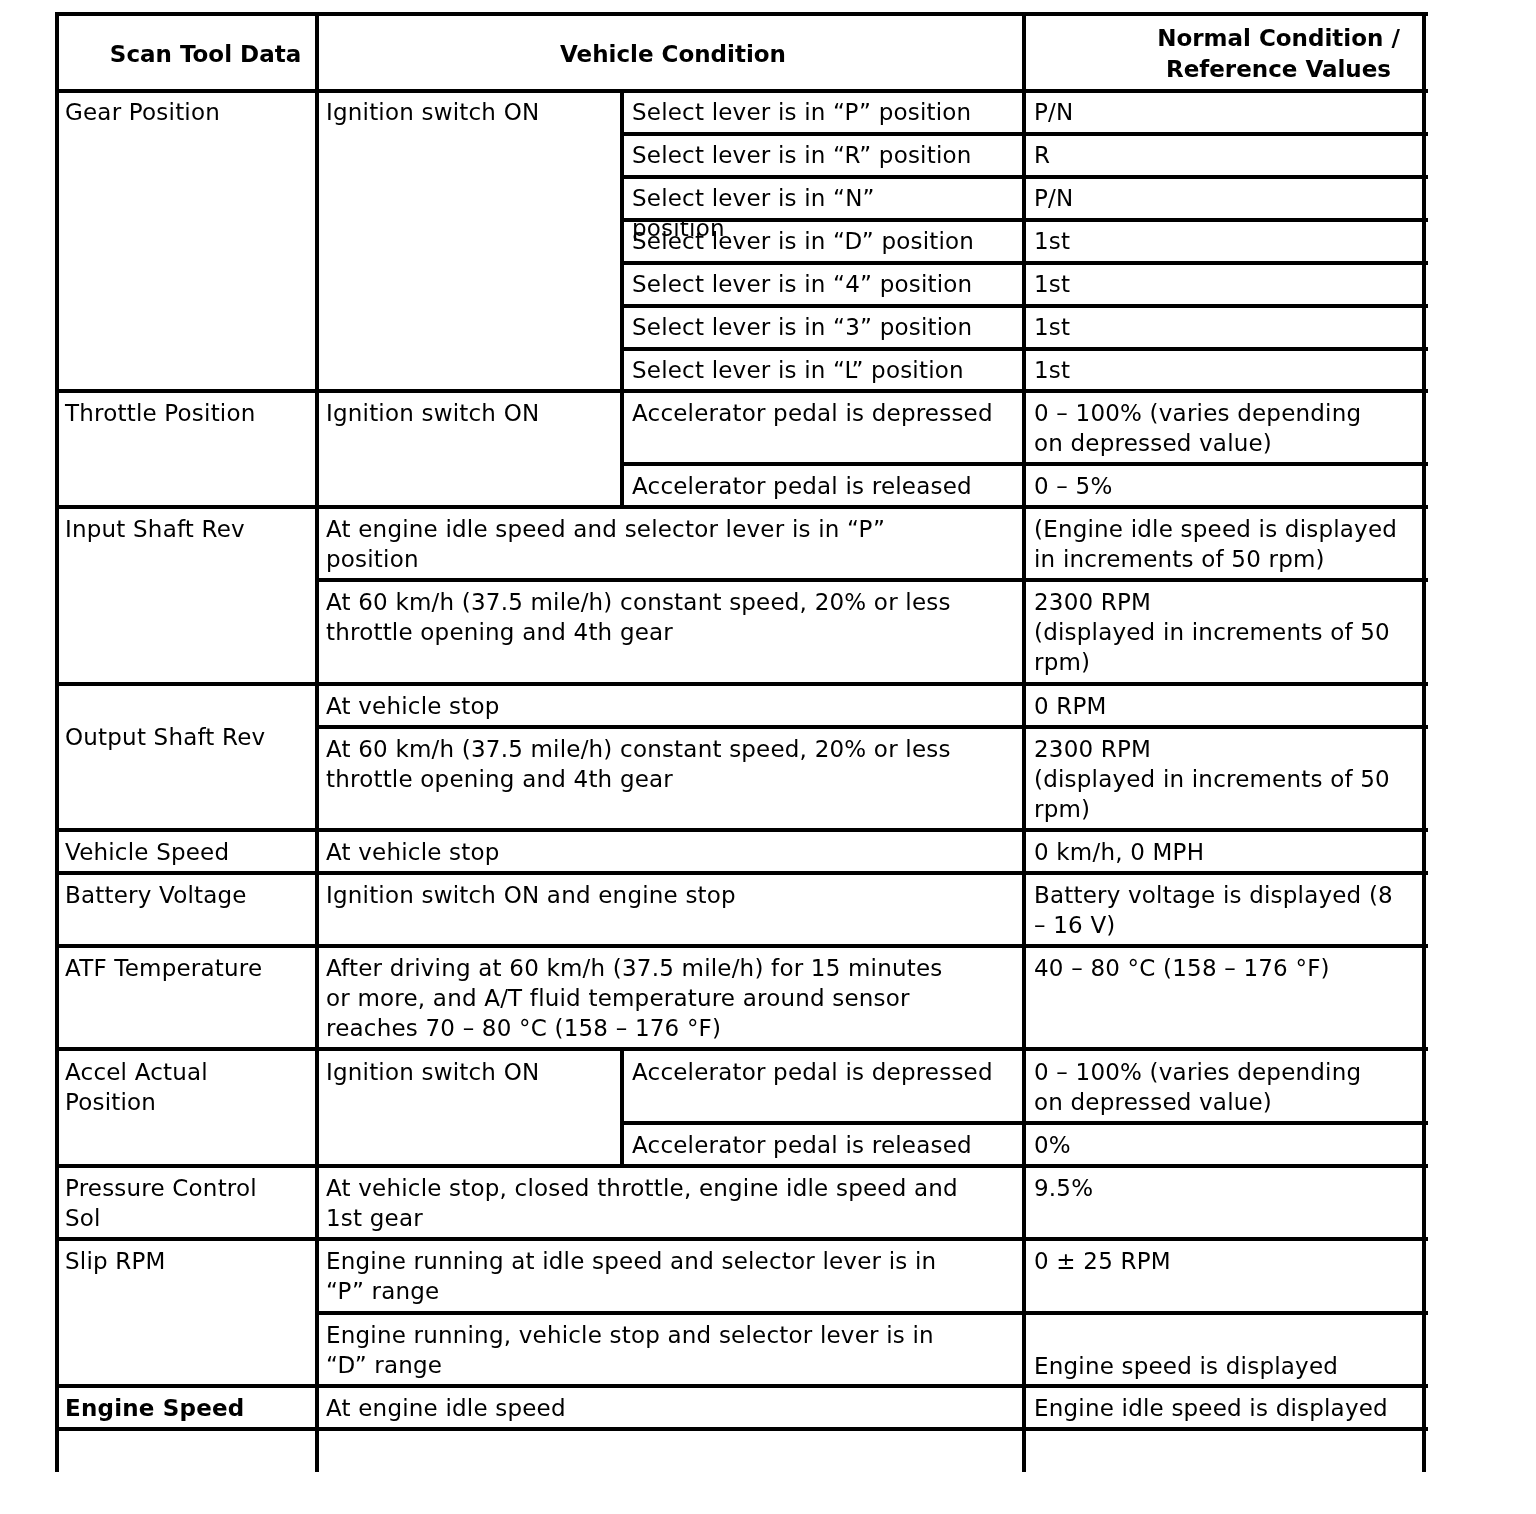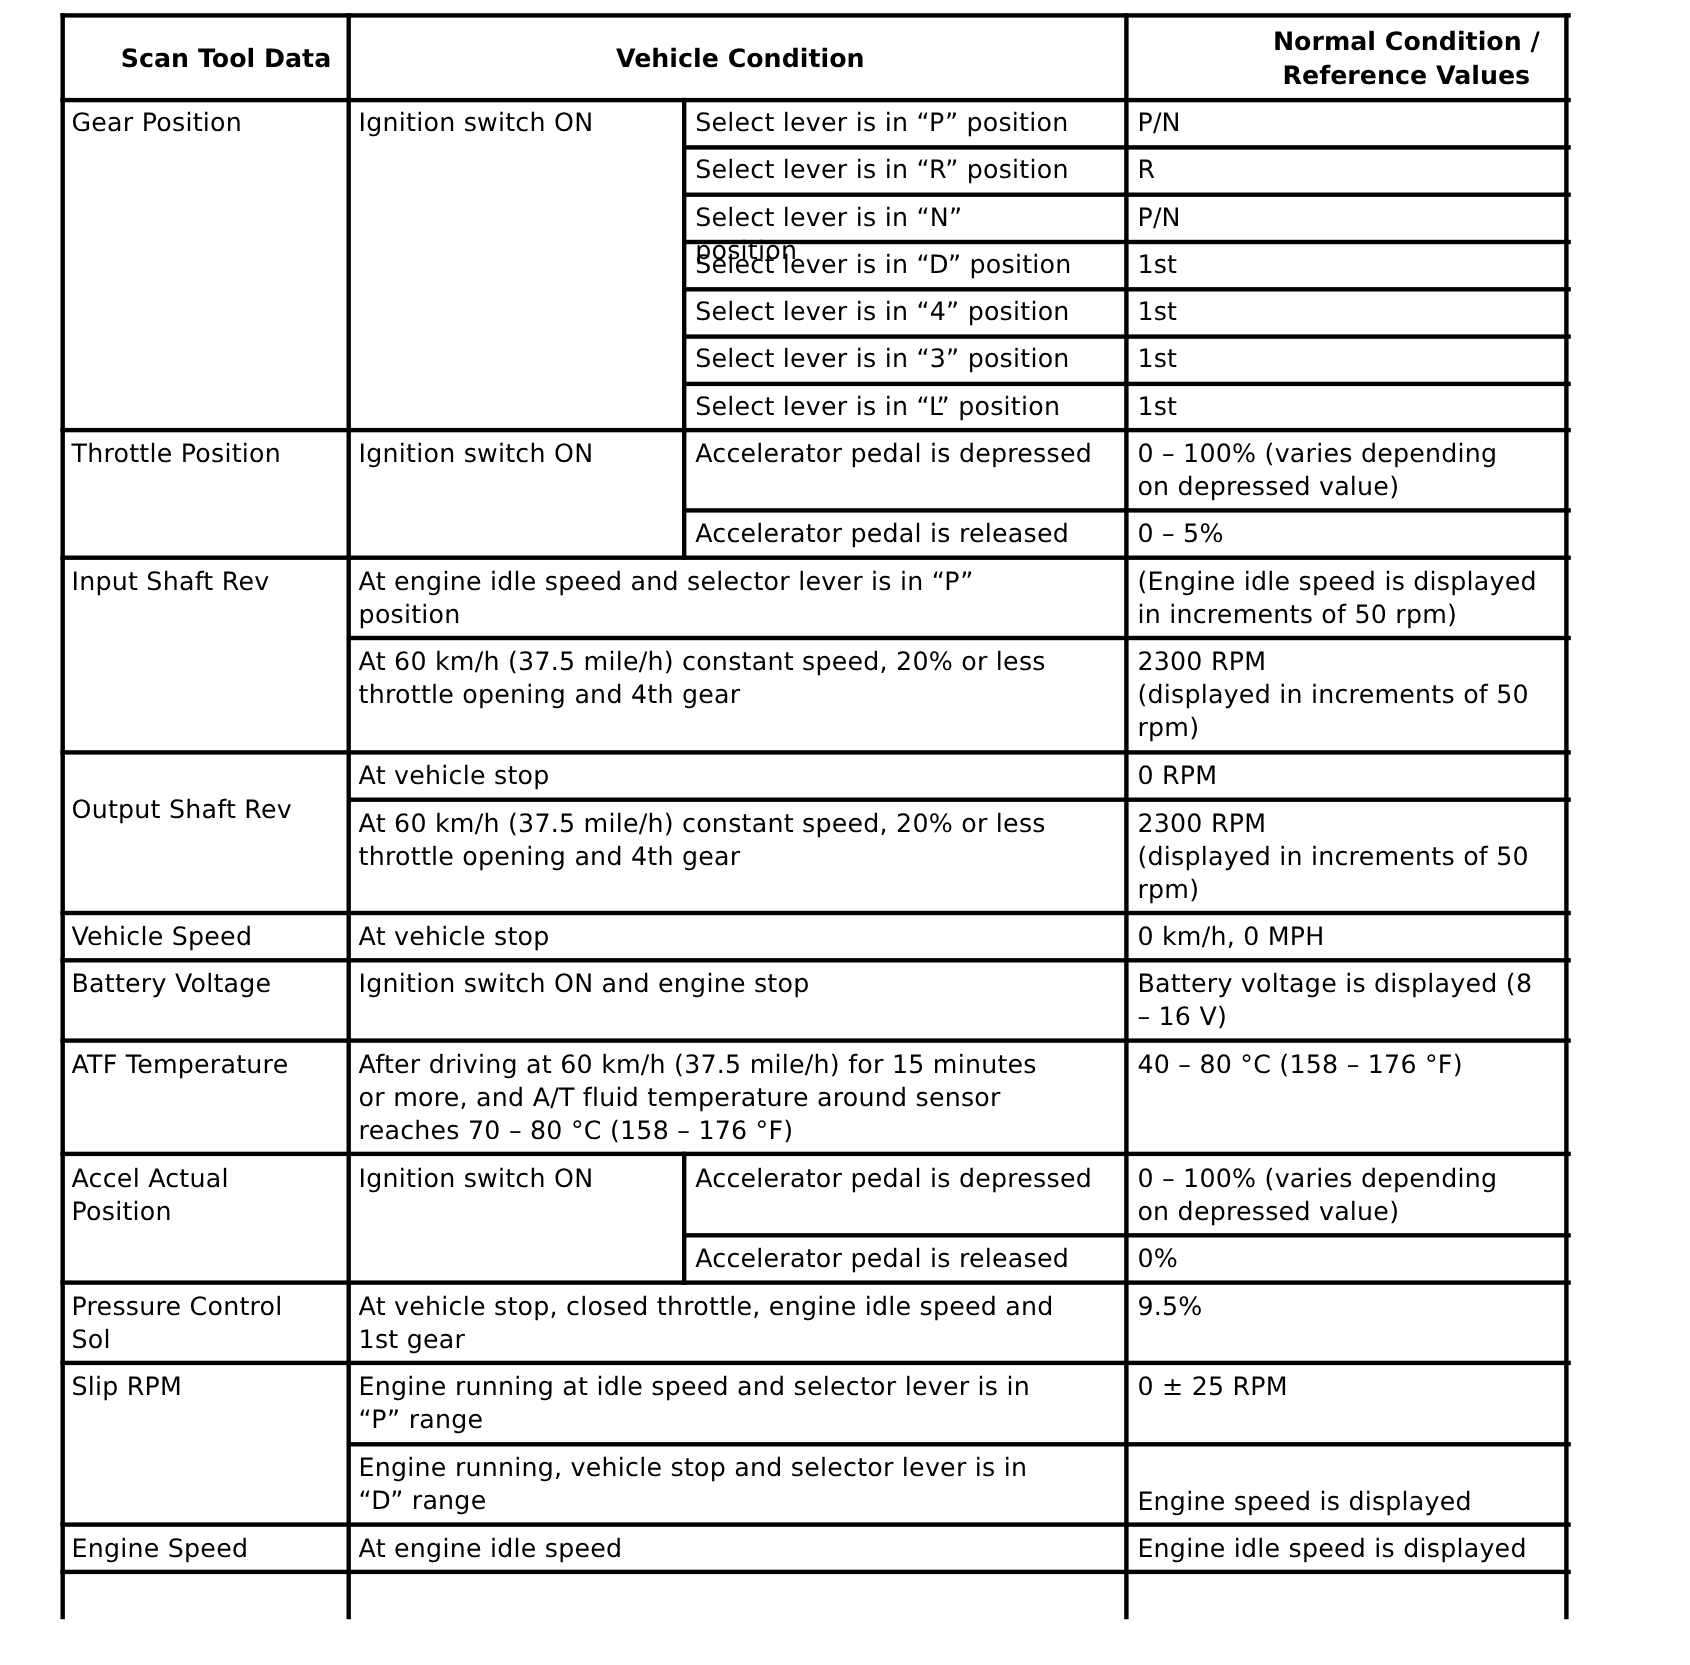--- a/index.html
+++ b/index.html
@@ -99,21 +99,21 @@
   <div class="cell" style="left:1026px;top:1170px;width:399px;">9.5%</div>
 
   <div class="cell" style="left:57px;top:1243px;width:261px;">Slip RPM</div>
   <div class="cell" style="left:318px;top:1243px;width:708px;">Engine running at idle speed and selector lever is in
 “P” range</div>
   <div class="cell" style="left:1026px;top:1243px;width:399px;">0 ± 25 RPM</div>
   <div class="cell" style="left:318px;top:1317px;width:708px;">Engine running, vehicle stop and selector lever is in
 “D” range</div>
   <div class="cell" style="left:1026px;top:1317px;width:399px;margin-top:31px;">Engine speed is displayed</div>
 
-  <div class="cell" style="left:57px;top:1390px;width:261px;">Engine Speed</div>
+  <div class="cell" style="left:57px;top:1390px;width:261px;font-weight:bold;">Engine Speed</div>
   <div class="cell" style="left:318px;top:1390px;width:708px;">At engine idle speed</div>
   <div class="cell" style="left:1026px;top:1390px;width:399px;">Engine idle speed is displayed</div>
 
   <div class="hl" style="left:55px;top:12px;width:1373px;"></div>
   <div class="hl" style="left:55px;top:89px;width:1373px;"></div>
 
   <div class="hl" style="left:622px;top:132px;width:806px;"></div>
   <div class="hl" style="left:622px;top:175px;width:806px;"></div>
   <div class="hl" style="left:622px;top:218px;width:806px;"></div>
   <div class="hl" style="left:622px;top:261px;width:806px;"></div>

